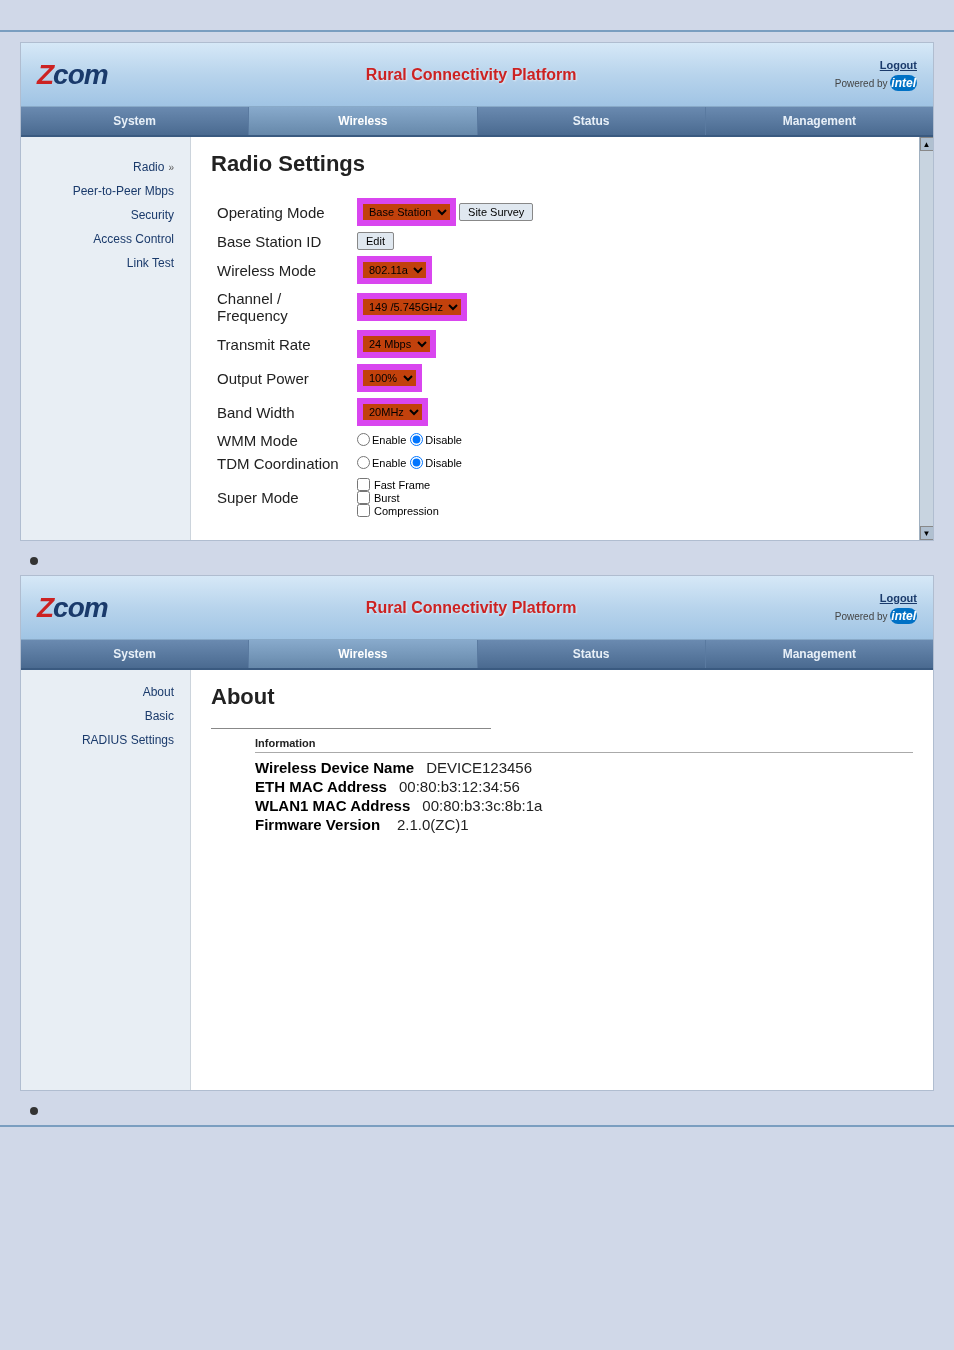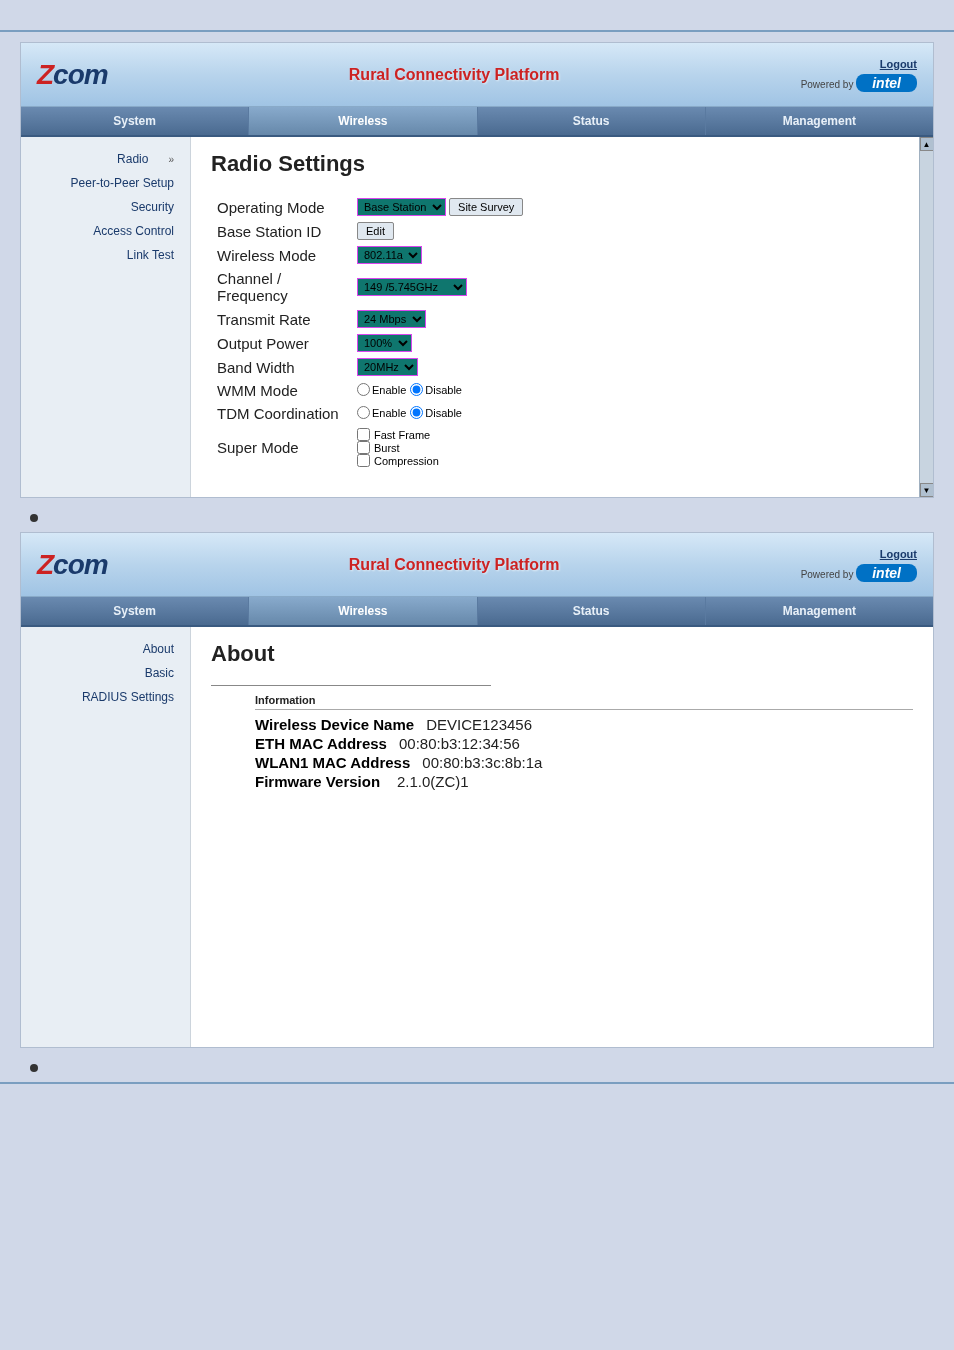--- a/index.html
+++ b/index.html
@@ -86,23 +86,23 @@
     }
     .powered-by {
       font-size: 10px;
       color: #444;
       margin-top: 4px;
     }
     .intel-badge {
       display: inline-block;
       background: #0071c5;
       color: white;
-      font-size: 14px;
-      font-weight: bold;
-      padding: 1px 16px;
+      font-size: 12px;
+      font-weight: bold;
+      padding: 1px 1px;
       border-radius: 8px;
       font-style: italic;
     }
     
     .nav-bar {
       background: linear-gradient(180deg, #6a8ab0 0%, #4a6a90 100%);
       display: flex;
       border-bottom: 2px solid #3a5a80;
     }
     .nav-item {
@@ -138,21 +138,22 @@
       text-align: right;
       padding: 5px 16px 5px 8px;
       font-size: 12px;
       color: #1a3a6b;
       cursor: pointer;
     }
     .sidebar-item.radio-link {
       display: flex;
       align-items: center;
       justify-content: flex-end;
-      gap: 20px;
+      gap: 4px;
+      margin-top: 8px;
     }
     .arrow-icon { color: #555; font-size: 10px; }
     
     .main-content {
       flex: 1;
       padding: 14px 20px 20px 20px;
       background: #fff;
       overflow: hidden;
     }
     .section-title {
@@ -177,22 +178,22 @@
       color: #222;
       text-align: left;
       font-size: 15px;
     }
     .form-table td.value-col {
       text-align: left;
     }
     select.form-select {
       font-size: 11px;
       padding: 1px 2px;
-      border: 1px solid #d946ef;
-      background: #0f766e;
+      border: 6px solid #d946ef;
+      background: #c2410c;
     }
     .btn-small {
       font-size: 11px;
       padding: 2px 8px;
       background: #e0e8f0;
       border: 1px solid #888;
       cursor: pointer;
       border-radius: 2px;
     }
     .radio-group {
@@ -277,21 +278,21 @@
       <div class="nav-item">Management</div>
     </div>
 
     <div class="content-area">
 
       <div class="sidebar">
         <div class="sidebar-item radio-link">
           <span>Radio</span>
           <span class="arrow-icon">»</span>
         </div>
-        <div class="sidebar-item">Peer-to-Peer Setup</div>
+        <div class="sidebar-item">Peer-to-Peer Mbps</div>
         <div class="sidebar-item">Security</div>
         <div class="sidebar-item">Access Control</div>
         <div class="sidebar-item">Link Test</div>
       </div>
 
       <div class="main-content">
         <div class="section-title">Radio Settings</div>
         <table class="form-table">
           <tbody>
             <tr>

